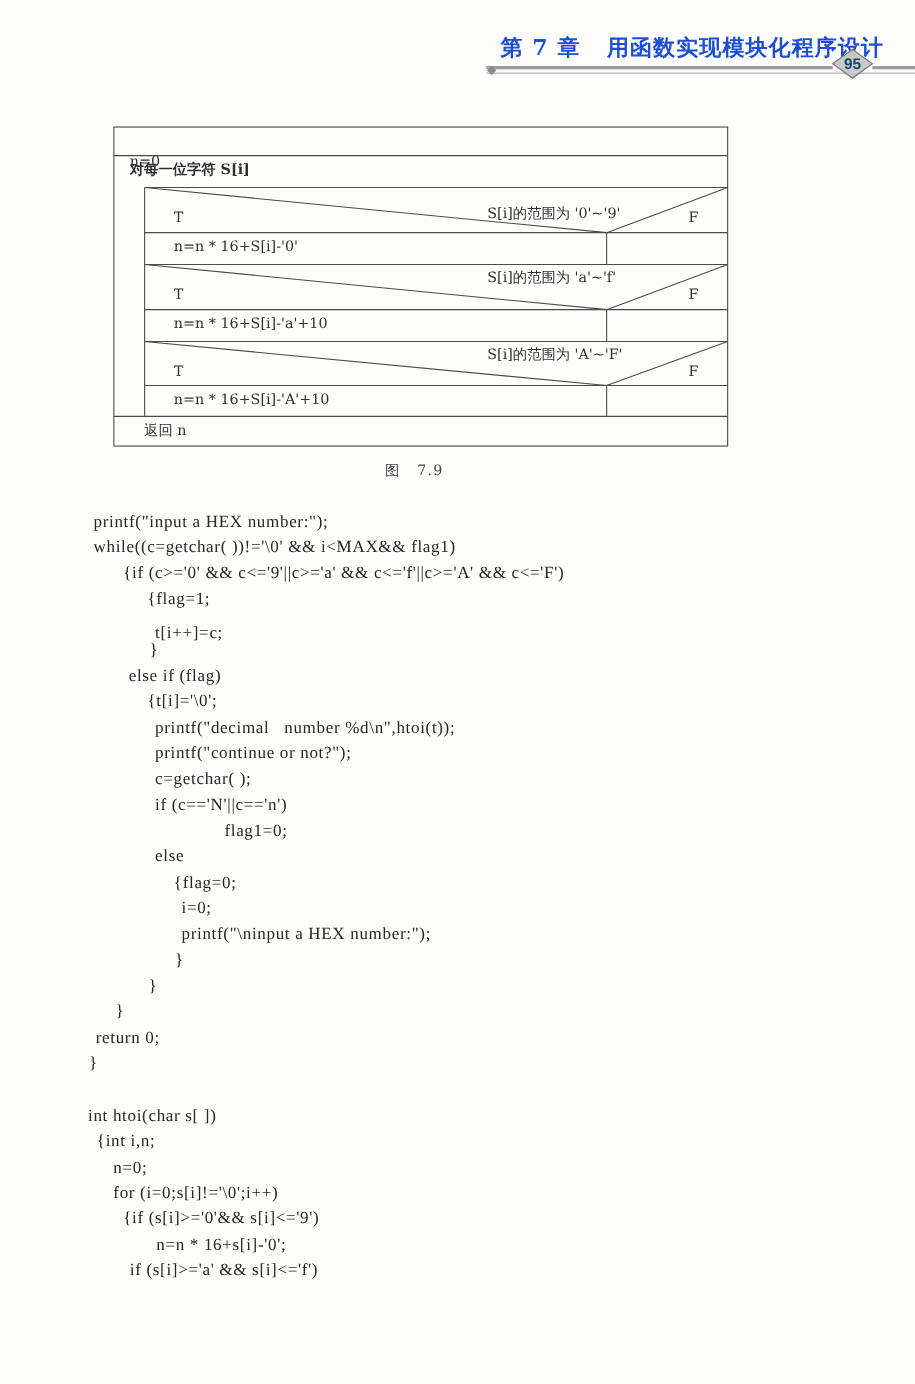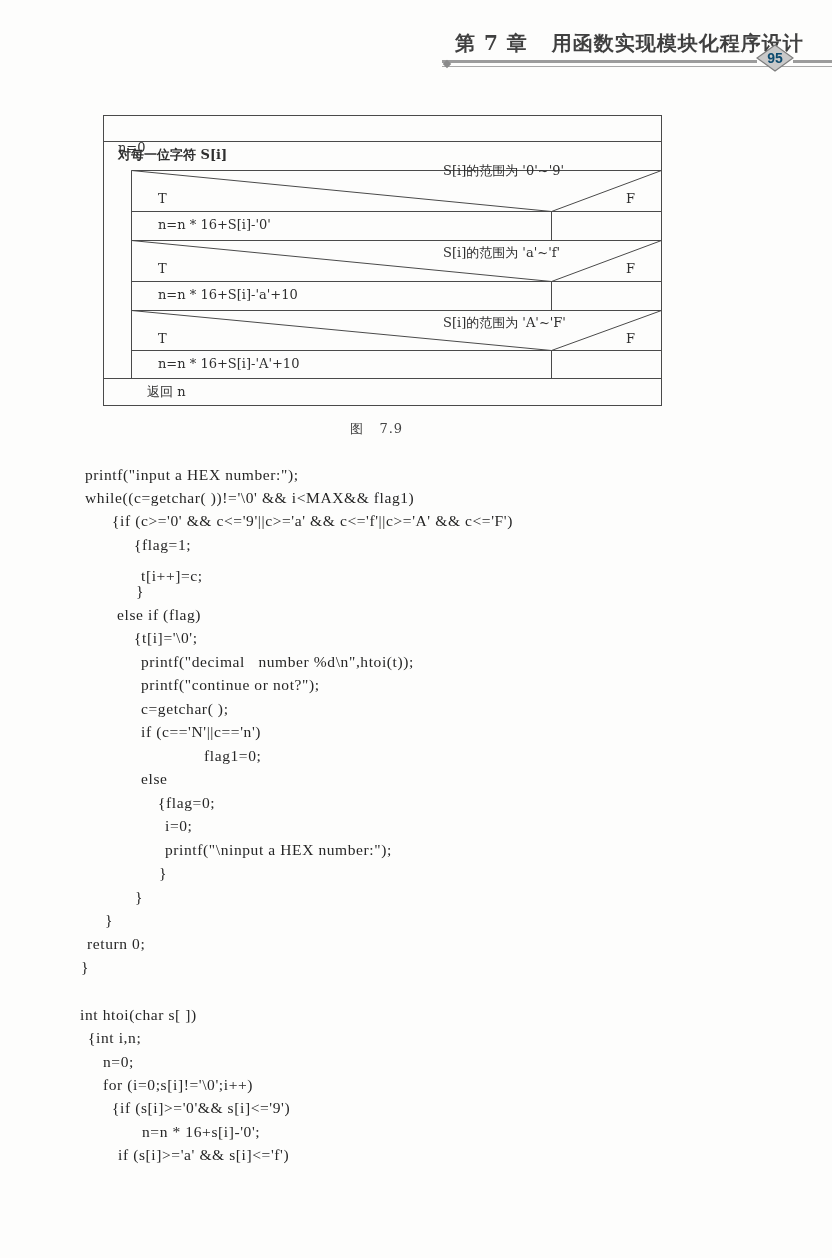--- a/index.html
+++ b/index.html
@@ -5,21 +5,21 @@
     html, body { margin: 0; padding: 0; }
     body {
       width: 832px; height: 1258px; position: relative; overflow: hidden;
       background: #fdfdfc;
       font-family: "Liberation Serif", "DejaVu Serif", serif;
       color: #2b2b2b;
     }
     
     .hdr-title {
       position: absolute; left: 455px; top: 30px; height: 26px; line-height: 26px;
-      font-size: 20px; font-weight: bold; color: #404040; letter-spacing: 1px; white-space: pre;
+      font-size: 20px; font-weight: bold; color: #1d4ed8; letter-spacing: 1px; white-space: pre;
       font-family: "DejaVu Serif", serif;
     }
     .hdr-rule-thick { position: absolute; left: 442px; top: 60px; width: 315px; height: 3px; background: #9c9c9c; }
     .hdr-rule-thick2 { position: absolute; left: 793px; top: 60px; width: 39px; height: 3px; background: #9c9c9c; }
     .hdr-rule-thin { position: absolute; left: 442px; top: 66px; width: 390px; height: 1px; background: #a8a8a8; }
     .hdr-dot { position: absolute; left: 444px; top: 61px; width: 6px; height: 6px; background: #8a8a8a; transform: rotate(45deg); }
     .page-num-wrap { position: absolute; left: 756px; top: 44px; width: 38px; height: 28px; }
     .page-num-wrap svg { position: absolute; left: 0; top: 0; }
     .page-num {
       position: absolute; left: 0; top: 0; width: 38px; height: 28px; line-height: 28px; text-align: center;
@@ -87,41 +87,41 @@
       <line x1="551.5" y1="350.5" x2="661.5" y2="310.5"></line>
       <line x1="131.5" y1="350.5" x2="661.5" y2="350.5"></line>
       <line x1="551.5" y1="350.5" x2="551.5" y2="378.5"></line>
     </g>
   </svg>
 
   <div class="fig-text" style="left:118px; top:119px;margin-top:20px;">n=0</div>
   <div class="fig-text" style="left:118px; top:146px;font-weight:bold;">对每一位字符 S[i]</div>
 
   <div>
-    <div class="fig-text" style="left:443px; top:162px;">S[i]的范围为 '0'~'9'</div>
+    <div class="fig-text" style="left:443px; top:186px;">S[i]的范围为 '0'~'9'</div>
     <div class="fig-text" style="left:158px; top:190px;">T</div>
     <div class="fig-text" style="left:626px; top:190px;">F</div>
     <div class="fig-text" style="left:158px; top:216px;">n=n * 16+S[i]-'0'</div>
   </div>
 
   <div>
     <div class="fig-text" style="left:443px; top:244px;">S[i]的范围为 'a'~'f'</div>
     <div class="fig-text" style="left:158px; top:260px;">T</div>
     <div class="fig-text" style="left:626px; top:260px;">F</div>
     <div class="fig-text" style="left:158px; top:286px;">n=n * 16+S[i]-'a'+10</div>
   </div>
 
   <div>
     <div class="fig-text" style="left:443px; top:314px;">S[i]的范围为 'A'~'F'</div>
     <div class="fig-text" style="left:158px; top:330px;">T</div>
     <div class="fig-text" style="left:626px; top:330px;">F</div>
     <div class="fig-text" style="left:158px; top:355px;">n=n * 16+S[i]-'A'+10</div>
   </div>
 
-  <div class="fig-text" style="left:131px; top:383px;margin-left:16px;">返回 n</div>
+  <div class="fig-text" style="left:131px; top:383px;">返回 n</div>
   <div class="fig-caption">图   7.9</div>
 </div>
 
 <div>
   <div class="code-line" style="left:85px;  top:465px;">printf("input a HEX number:");</div>
   <div class="code-line" style="left:85px;  top:488px;text-align:center;">while((c=getchar( ))!='\0' &amp;&amp; i&lt;MAX&amp;&amp; flag1)</div>
   <div class="code-line" style="left:112px; top:511px;">{if (c&gt;='0' &amp;&amp; c&lt;='9'||c&gt;='a' &amp;&amp; c&lt;='f'||c&gt;='A' &amp;&amp; c&lt;='F')</div>
   <div class="code-line" style="left:134px; top:535px;">{flag=1;</div>
   <div class="code-line" style="left:141px; top:566px;">t[i++]=c;</div>
   <div class="code-line" style="left:136px; top:581px;">}</div>

